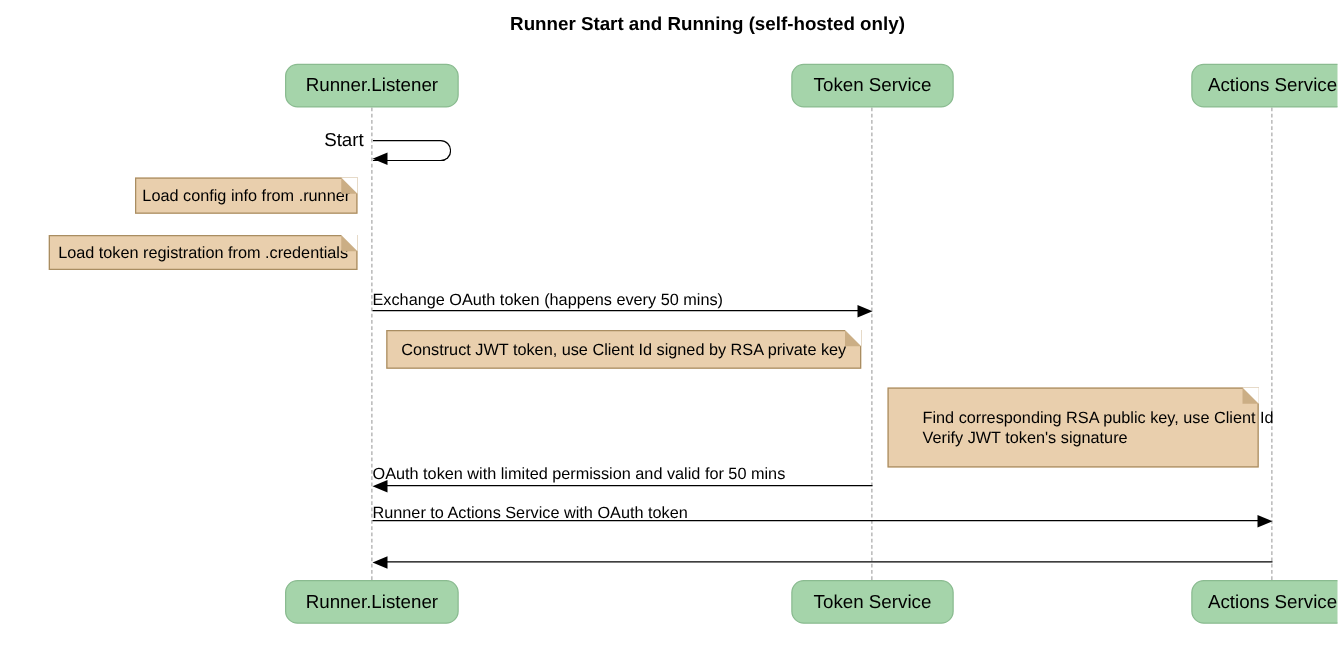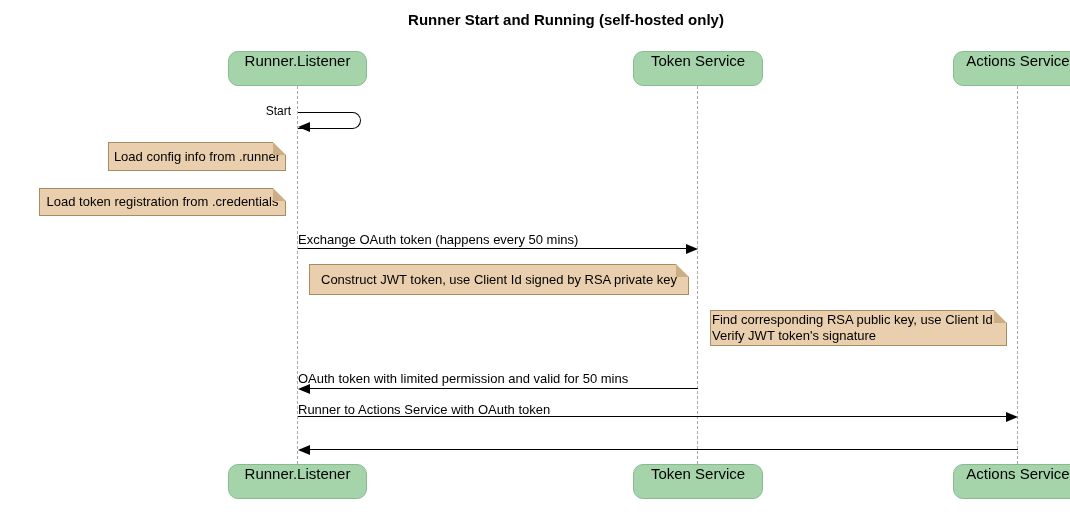--- a/index.html
+++ b/index.html
@@ -22,21 +22,21 @@
     position:absolute;left:0;top:11px;width:100%;text-align:center;
     font-size:15px;font-weight:bold;
   }
   .lifeline{
     position:absolute;width:0;border-left:1px dashed var(--lifeline);
     top:86px;height:378px;z-index:0;
   }
   .pbox{
     position:absolute;height:35px;box-sizing:border-box;
     background:var(--participant-fill);border:1px solid var(--participant-border);
-    border-radius:10px;display:flex;justify-content:center;
+    border-radius:10px;display:flex;align-items:center;justify-content:center;
     font-size:15px;z-index:2;
   }
   .note{
     position:absolute;box-sizing:border-box;background:var(--note-fill);
     border:1px solid var(--note-border);font-size:13px;line-height:16px;
     display:flex;align-items:center;justify-content:center;text-align:center;
     white-space:pre;z-index:3;padding:2px 8px;
   }
   .note::before{
     content:"";position:absolute;top:-1px;right:-1px;width:0;height:0;
@@ -58,21 +58,21 @@
     border-top:5px solid transparent;border-bottom:5px solid transparent;
     border-right:12px solid var(--arrow);
   }
   .selfloop{
     position:absolute;left:267px;top:112px;width:62px;height:15px;z-index:1;
     border-top:1px solid var(--arrow);border-right:1px solid var(--arrow);
     border-bottom:1px solid var(--arrow);border-radius:0 10px 10px 0;
   }
   .start-label{
     position:absolute;left:190px;top:104px;width:70px;text-align:right;
-    font-size:12px;z-index:2;
+    font-size:15px;z-index:2;
   }
 </style>
 </head>
 <body>
 
 <div class="diagram">
 
   <div class="title">Runner Start and Running (self-hosted only)</div>
 
   <div class="lifeline" style="left:266px"></div>
@@ -95,21 +95,21 @@
 
   <div class="note" style="left:77px;top:142px;width:178px;height:29px">Load config info from .runner</div>
   <div class="note" style="left:8px;top:188px;width:247px;height:28px">Load token registration from .credentials</div>
 
   <div class="mlabel" style="left:267px;top:232px;width:400px">Exchange OAuth token (happens every 50 mins)</div>
   <div class="mline" style="left:267px;top:248px;width:390px"></div>
   <div class="head-r" style="left:655px;top:244px"></div>
 
   <div class="note" style="left:278px;top:264px;width:380px;height:31px">Construct JWT token, use Client Id signed by RSA private key</div>
 
-  <div class="note left-text" style="left:679px;top:310px;width:297px;height:36px;padding-left:1px">Find corresponding RSA public key, use Client Id
+  <div class="note left-text" style="left:679px;top:310px;width:297px;height:64px;padding-left:27px">Find corresponding RSA public key, use Client Id
 Verify JWT token's signature</div>
 
   <div class="mlabel" style="left:267px;top:371px;width:400px">OAuth token with limited permission and valid for 50 mins</div>
   <div class="mline" style="left:278px;top:388px;width:389px"></div>
   <div class="head-l" style="left:267px;top:384px"></div>
 
   <div class="mlabel" style="left:267px;top:402px;width:720px">Runner to Actions Service with OAuth token</div>
   <div class="mline" style="left:267px;top:416px;width:709px"></div>
   <div class="head-r" style="left:975px;top:412px"></div>
 

